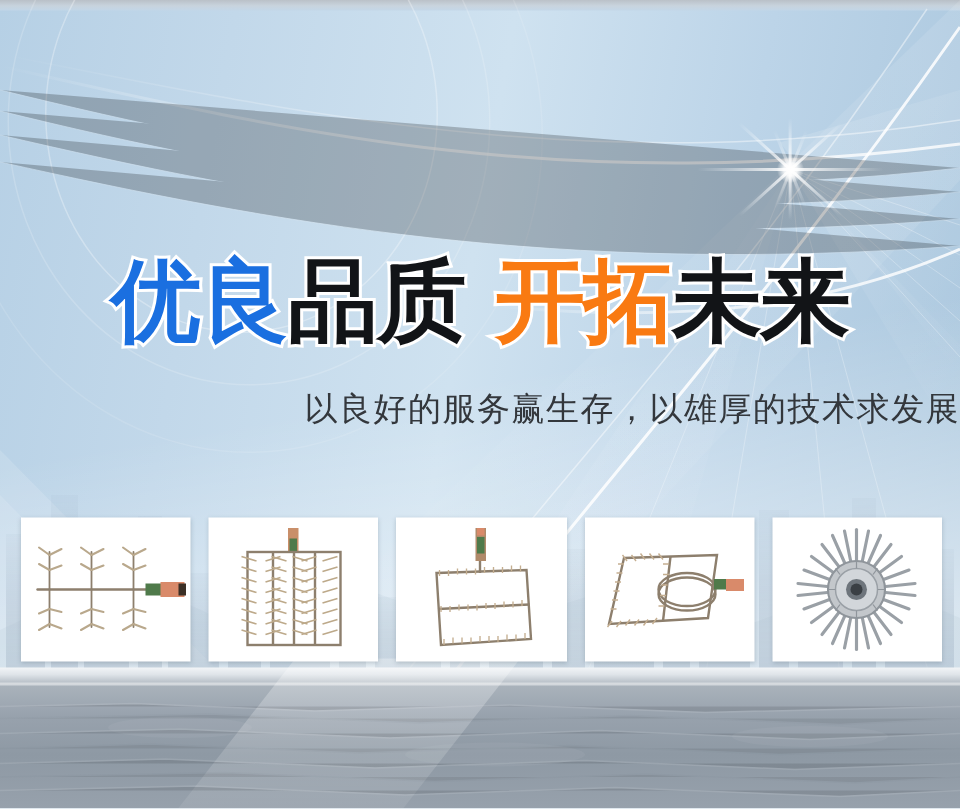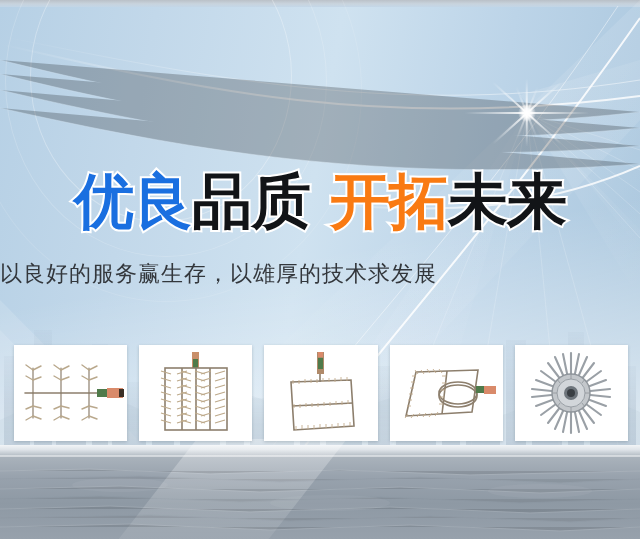--- a/index.html
+++ b/index.html
@@ -120,21 +120,21 @@
   }
   .hl-blue   { color: #1a6fe0; }
   .hl-dark   { color: #121417; }
   .hl-orange { color: #f97a12; }
   .hl-gap    { -webkit-text-stroke: 0; }
 
   .subtitle {
     position: absolute;
     left: 0; top: 258px;
     width: 640px;
-    text-align: left;
+    text-align: right;
     font-size: 22px;
     line-height: 32px;
     color: #33373c;
     letter-spacing: 1px;
     white-space: nowrap;
     font-family: "DejaVu Sans", "Liberation Sans", sans-serif;
   }
 
   
   .cards {

